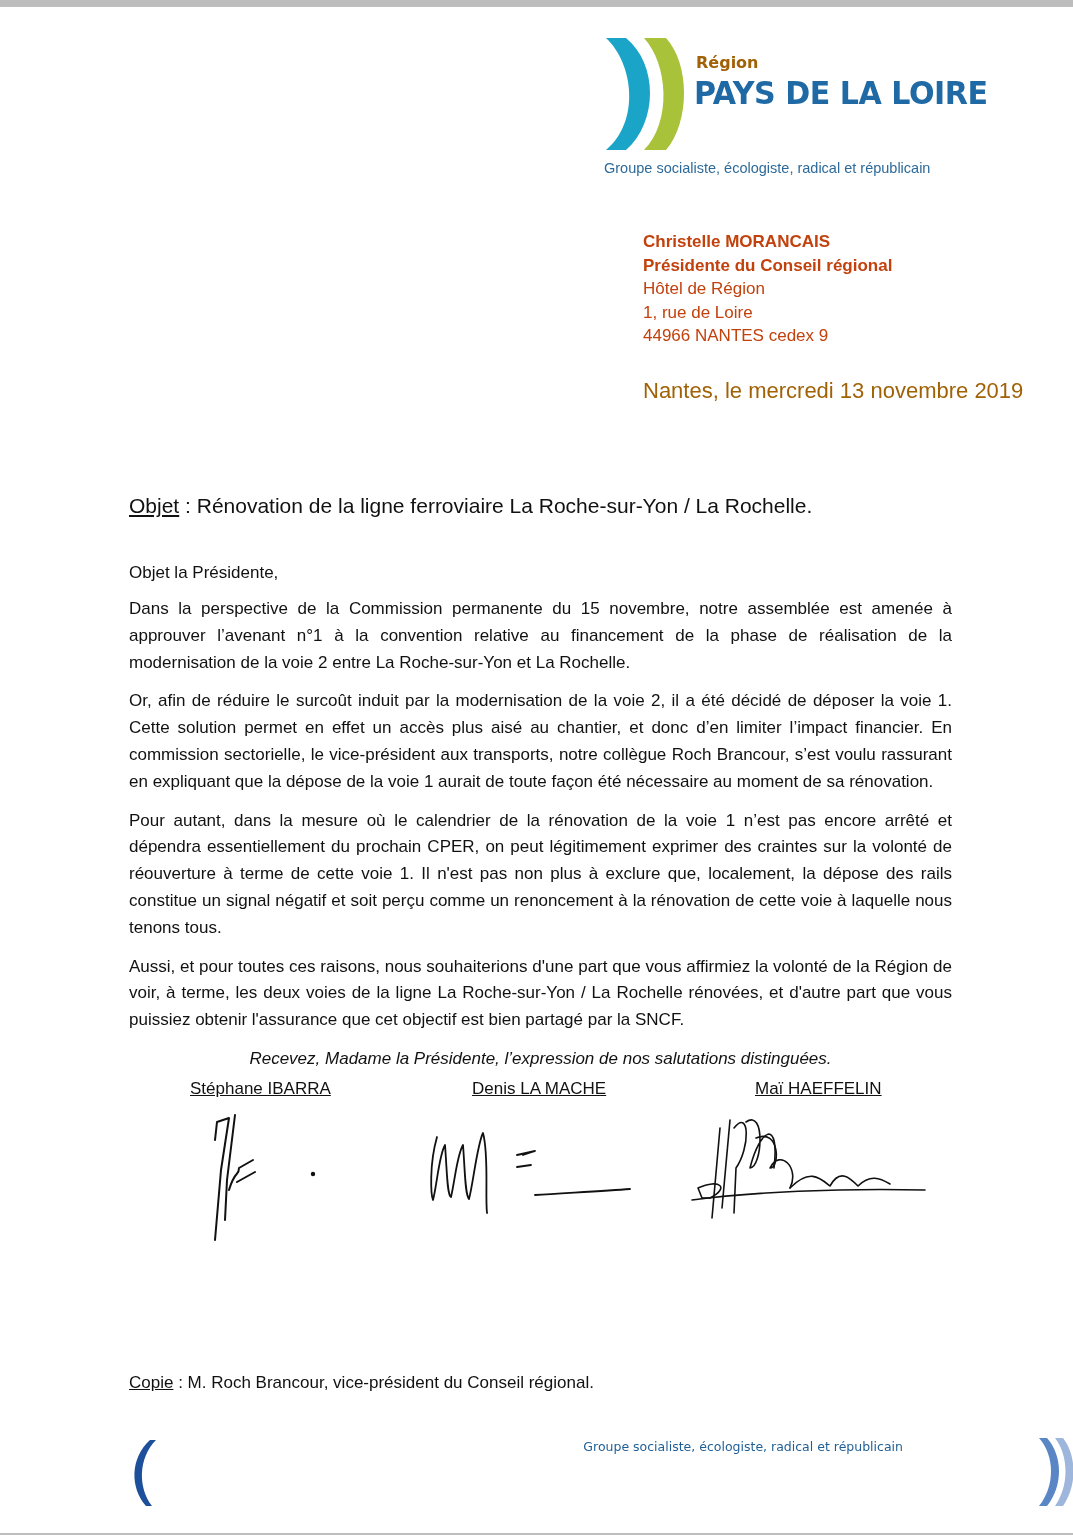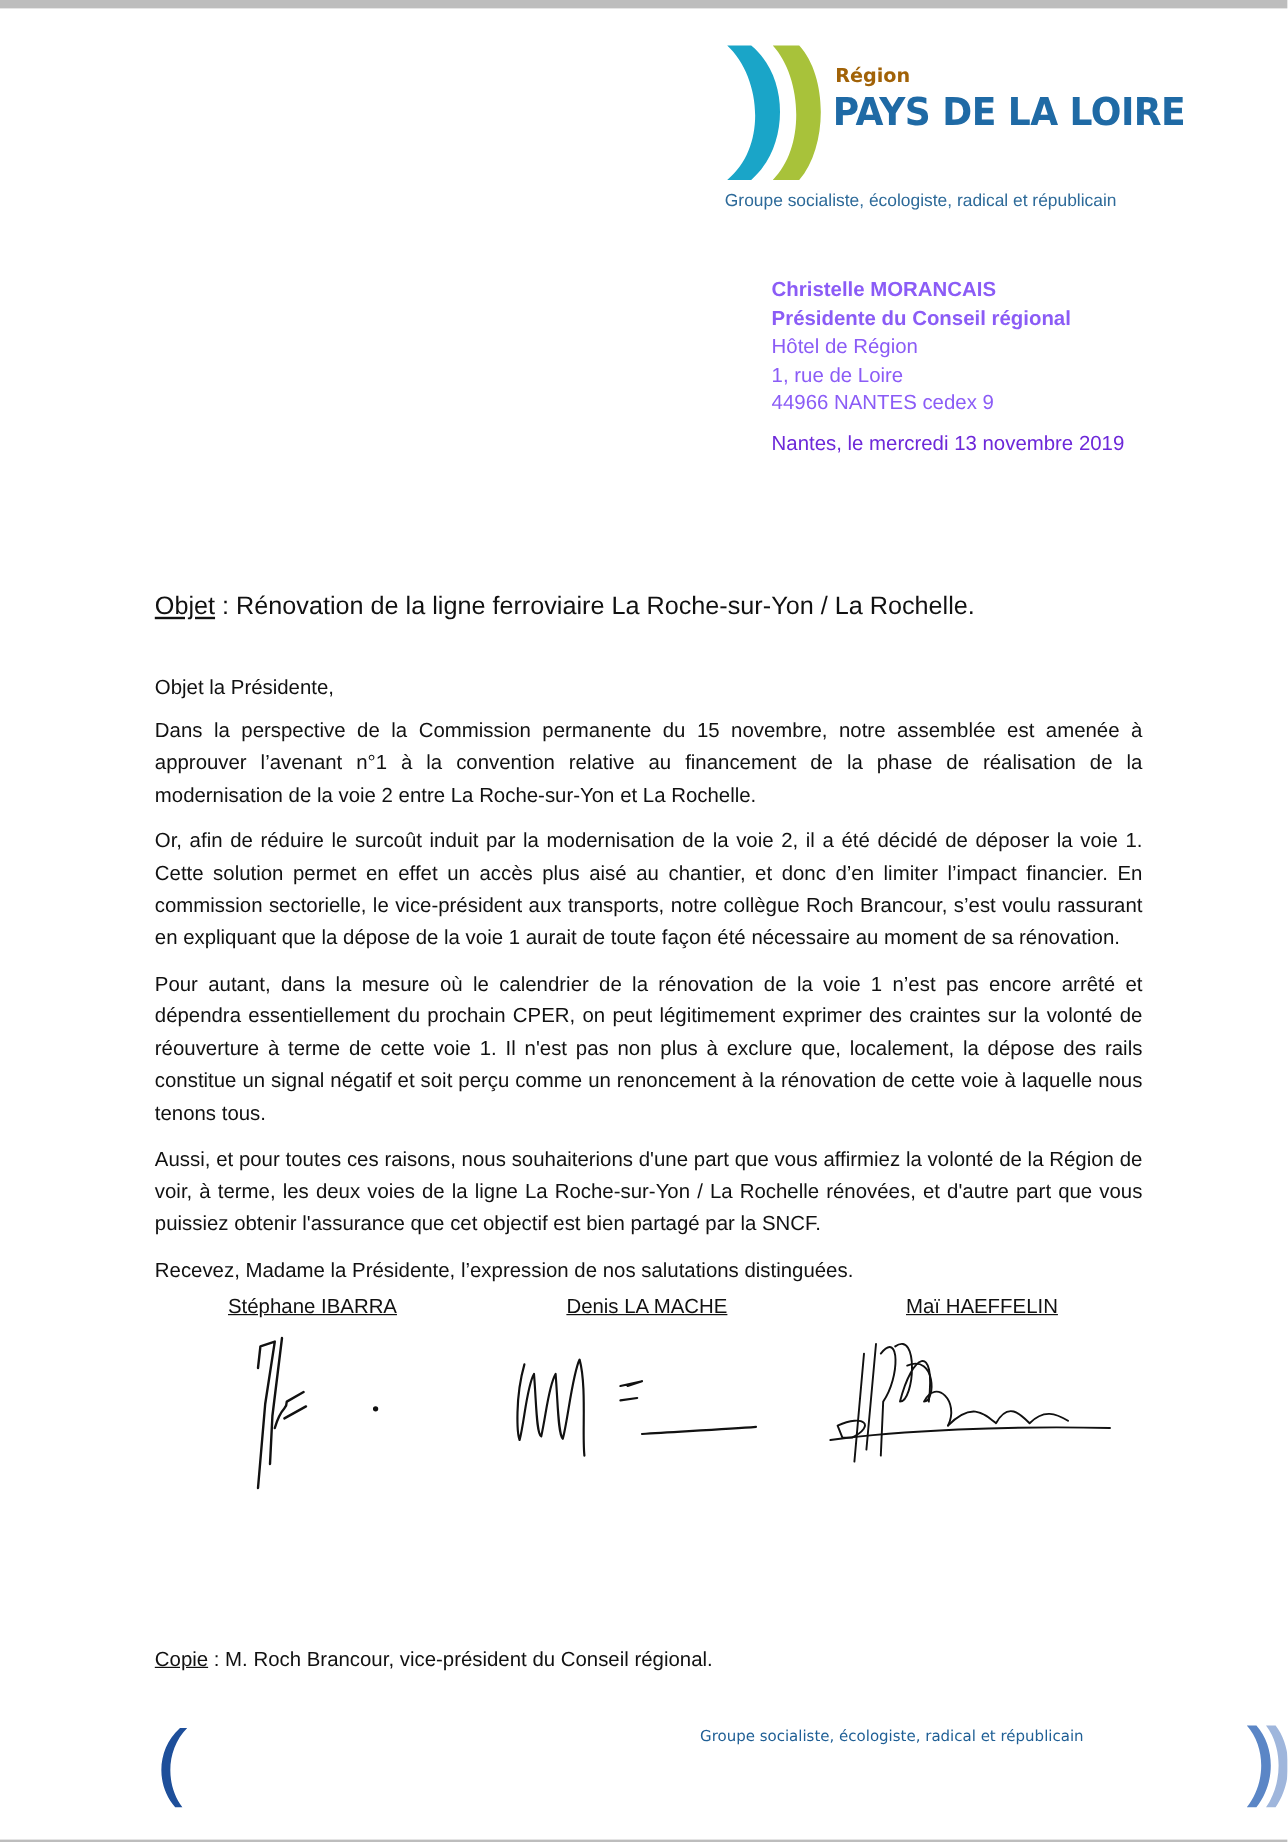--- a/index.html
+++ b/index.html
@@ -13,31 +13,31 @@
     .bottom-line { position: absolute; left: 0; top: 1533px; width: 1073px; height: 2px; background: #bdbdbd; }
 
     
     .logo { position: absolute; left: 600px; top: 34px; width: 420px; height: 120px; }
     .logo svg.arcs { position: absolute; left: 0; top: 0; }
     .logo-region { position: absolute; left: 96px; top: 19px; font-family: "DejaVu Sans", sans-serif; font-weight: bold; font-size: 16px; color: #a16207; letter-spacing: 0px; }
     .logo-title { position: absolute; left: 94px; top: 40px; font-family: "DejaVu Sans", sans-serif; font-weight: bold; font-size: 32px; color: #1f6aa5; letter-spacing: -0.5px; white-space: nowrap; transform: scaleX(0.94); transform-origin: left top; }
     .group-tagline { position: absolute; left: 604px; top: 160px; font-size: 14.5px; color: #2d6a99; white-space: nowrap; }
 
     
-    .recipient { position: absolute; left: 643px; top: 230px; font-size: 17px; line-height: 23.5px; color: #8b5cf6; }
+    .recipient { position: absolute; left: 643px; top: 230px; font-size: 17px; line-height: 23.5px; color: #c2410c; }
     .recipient .bold { font-weight: bold; }
-    .date-line { position: absolute; left: 643px; top: 360px; font-size: 17px; color: #6d28d9; white-space: nowrap; }
+    .date-line { position: absolute; left: 643px; top: 378px; font-size: 22px; color: #a16207; white-space: nowrap; }
 
     
     .objet { position: absolute; left: 129px; top: 494px; font-size: 21px; white-space: nowrap; }
     .objet .u { text-decoration: underline; }
     .salutation { position: absolute; left: 129px; top: 563px; font-size: 17px; }
     .body-text { position: absolute; left: 129px; top: 596px; width: 823px; font-size: 17px; line-height: 26.8px; text-align: justify; }
     .body-text p { margin: 0 0 12px 0; }
-    .body-text p.closing { text-align: left; }
+    .body-text p.closing { text-align: center; font-style: italic; }
 
     
     .signer-name { position: absolute; top: 1079px; font-size: 17px; white-space: nowrap; text-decoration: underline; }
     .sig { position: absolute; }
 
     .copie { position: absolute; left: 129px; top: 1373px; font-size: 17px; white-space: nowrap; }
     .copie .u { text-decoration: underline; }
 
     
     .footer-text { position: absolute; right: 170px; top: 1435px; text-align: right; font-family: "DejaVu Sans", sans-serif; font-size: 12.5px; line-height: 23px; color: #1f5f95; white-space: nowrap; }

